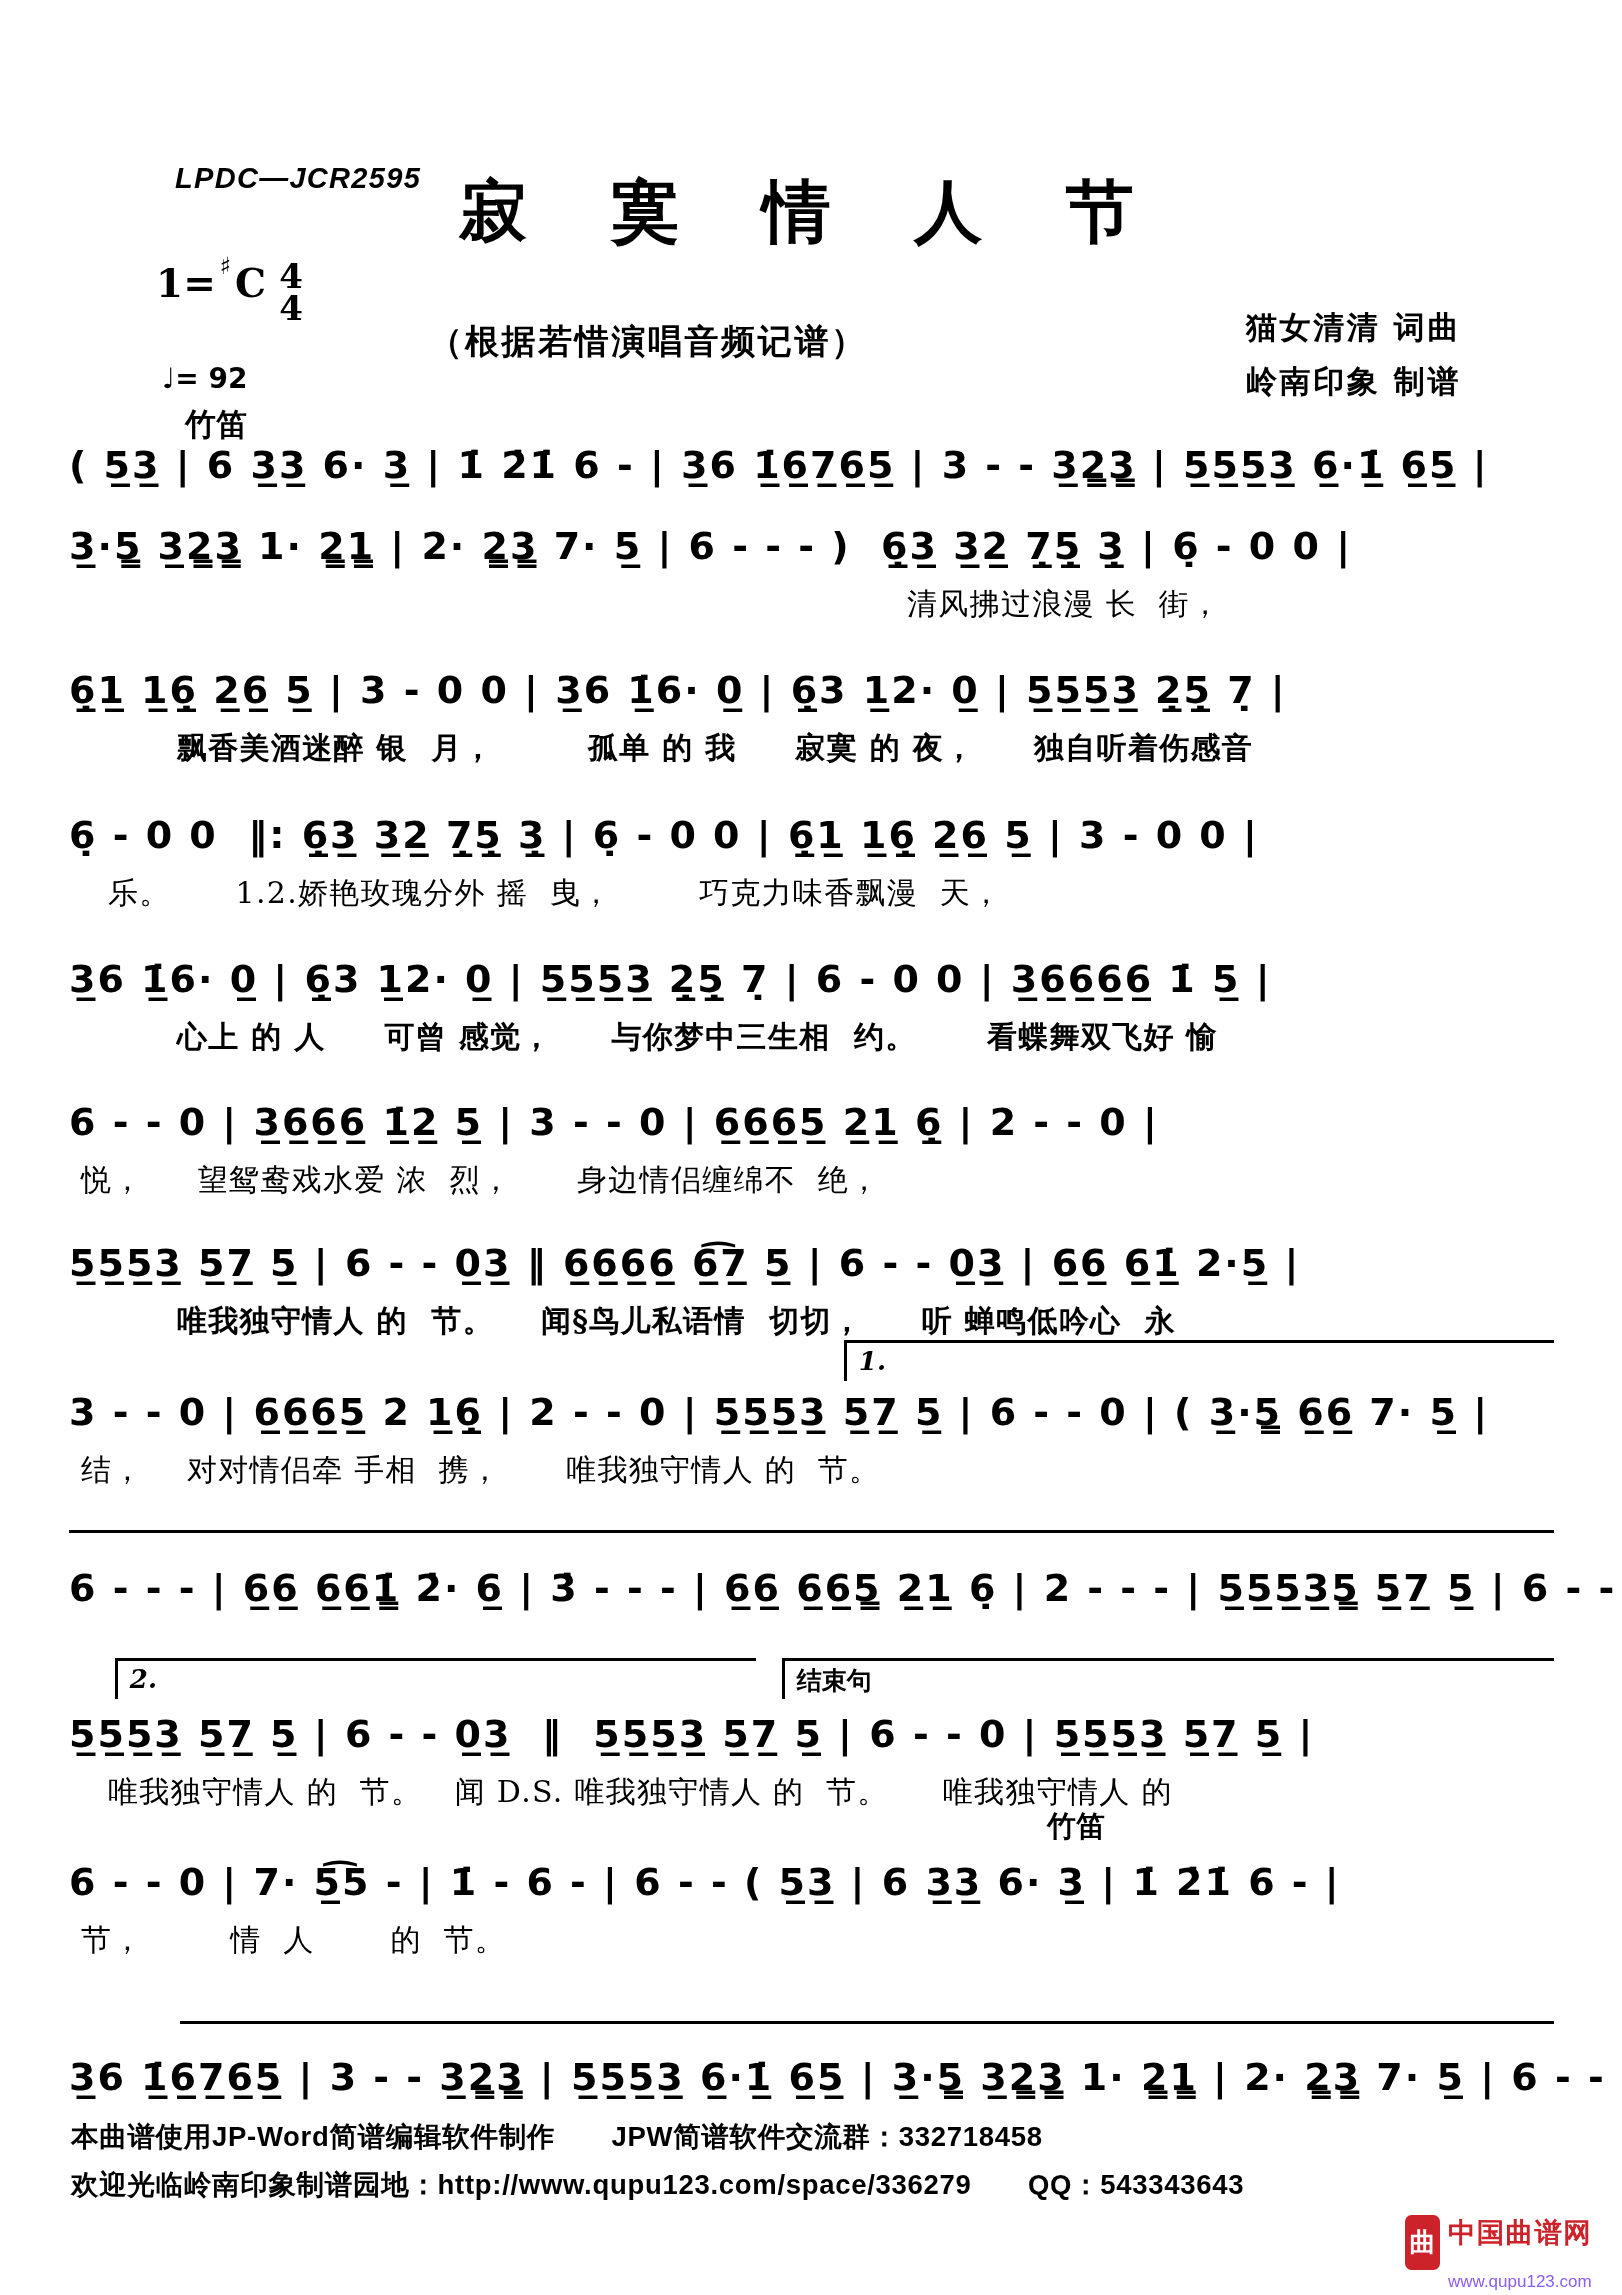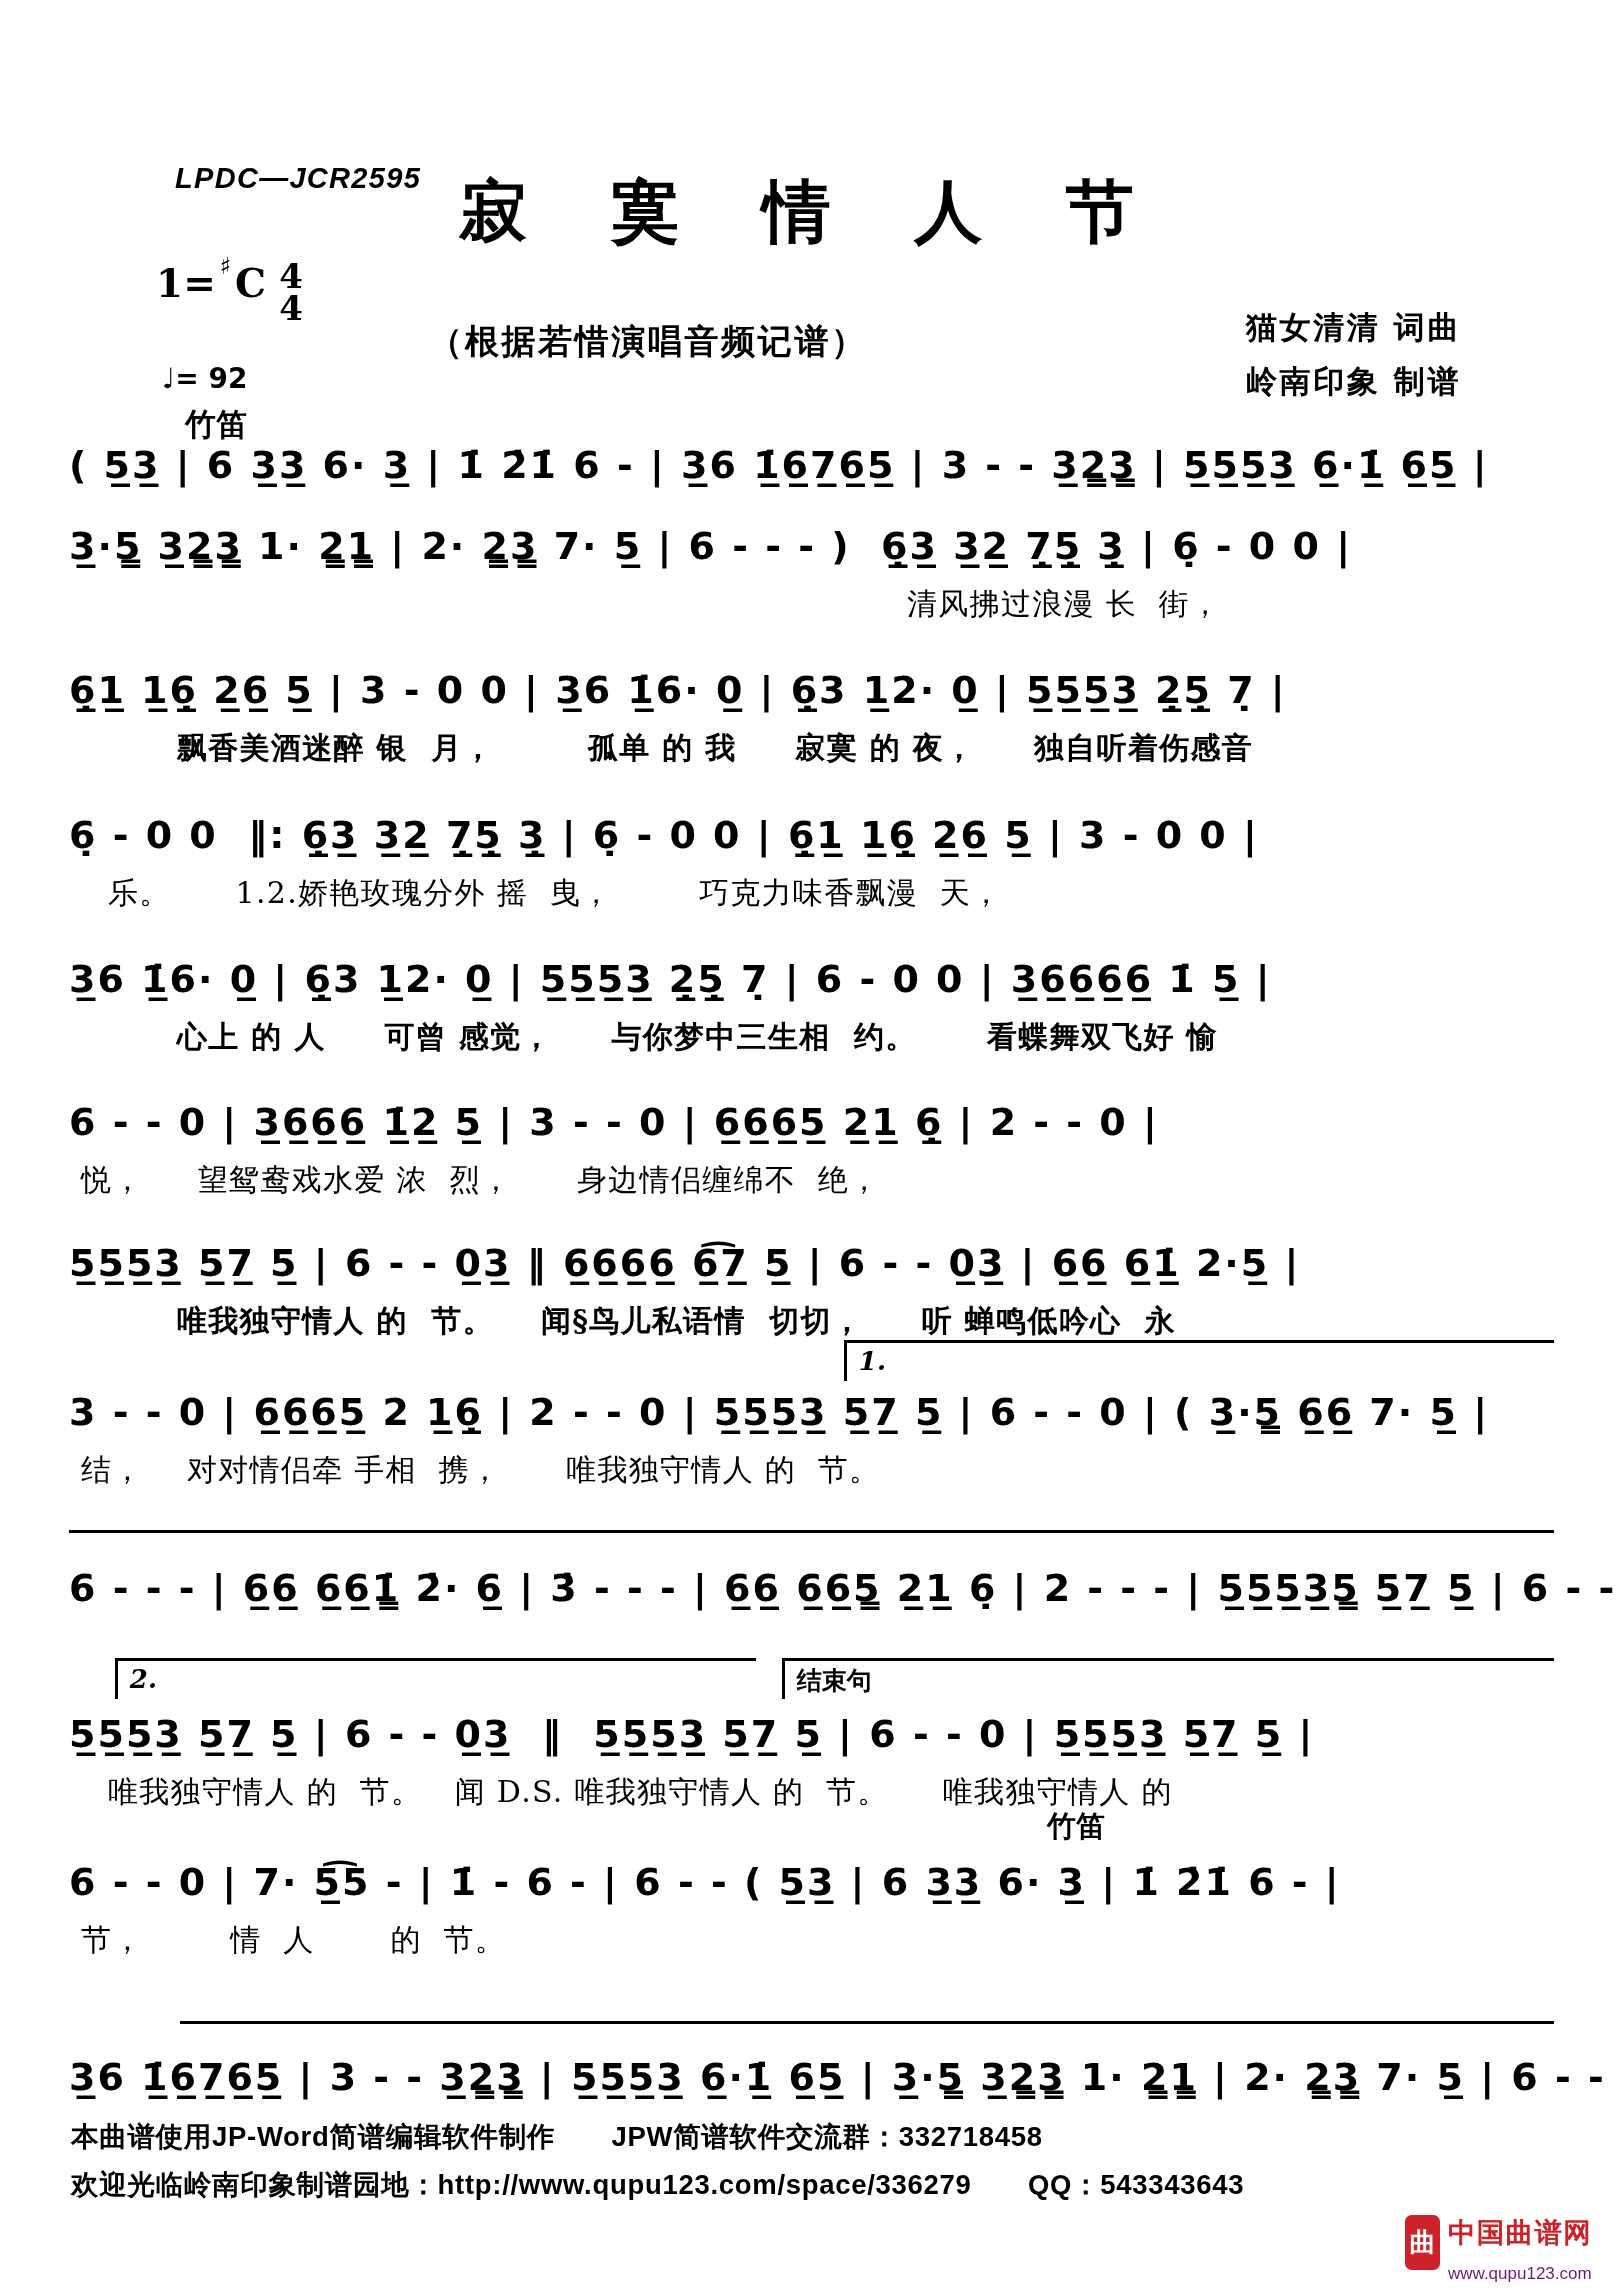--- a/index.html
+++ b/index.html
@@ -97,21 +97,21 @@
     display:flex;gap:7.9px;align-items:flex-start;
   }
   .wm-logo{
     width:35px;height:55px;border-radius:6.5px;
     background:#cc2229;color:#fff;
     font-size:26px;font-weight:bold;
     display:flex;align-items:center;justify-content:center;
   }
   .wm-name{color:#cc2229;font-size:27.5px;font-weight:bold;letter-spacing:1.3px;
     font-family:"DejaVu Serif",serif;}
-  .wm-url{color:#701a75;font-size:17px;margin-top:13px;
+  .wm-url{color:#8b5cf6;font-size:17px;margin-top:21px;
     font-family:"Liberation Sans",sans-serif;}
 </style>
 </head>
 <body>
 
 <div class="page">
 
   <div class="catalog">LPDC—JCR2595</div>
 
   <div class="title">寂 寞 情 人 节</div>

